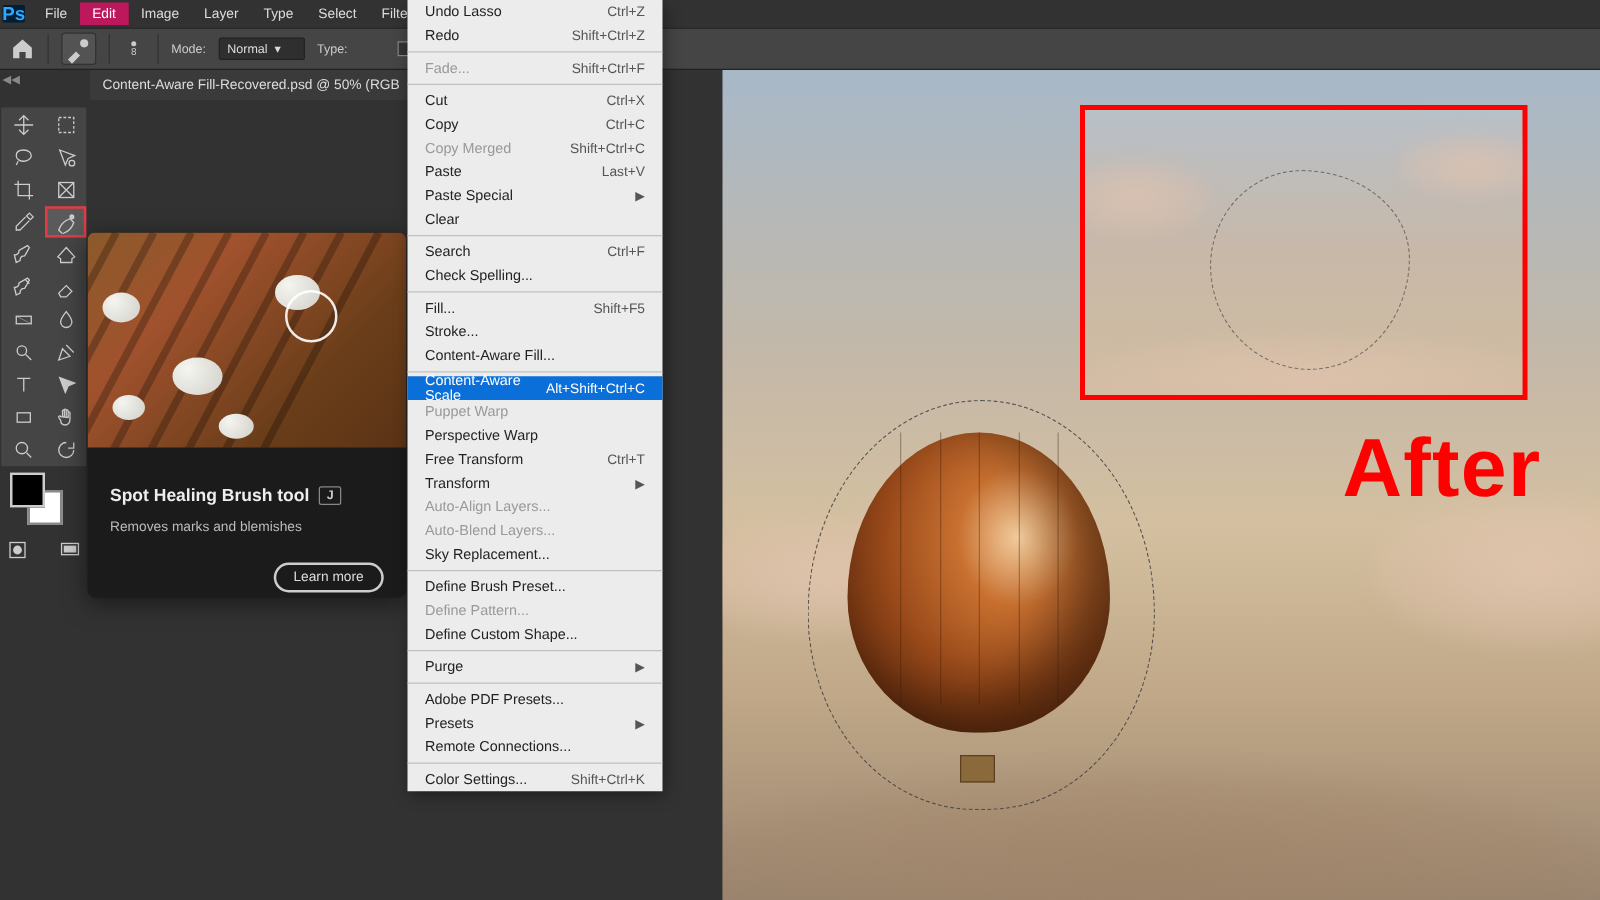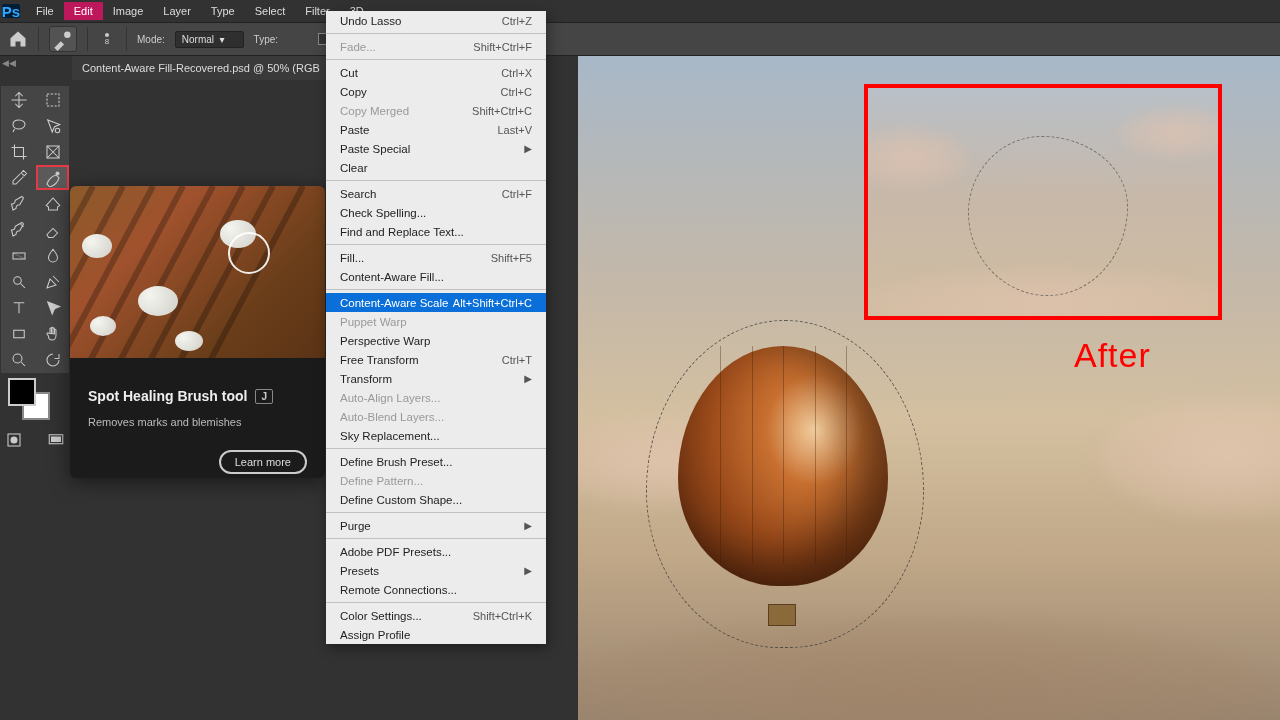--- a/index.html
+++ b/index.html
@@ -49,42 +49,42 @@
 .wood-line { position:absolute; height:300%; width:6px; background: rgba(0,0,0,0.25); transform: rotate(28deg); transform-origin: top; }
 .stone { position:absolute; background: radial-gradient(circle at 30% 30%, #f5f5f0, #d0cfc8); border-radius: 50%; }
 .cursor-circle { position:absolute; left:158px; top:46px; width:42px; height:42px; border:2px solid rgba(255,255,255,0.9); border-radius:50%; }
 .tooltip-body { padding: 14px 18px; margin-top: 16px; }
 .tooltip-title { color: #eee; font-size: 14px; font-weight: 600; display:flex; align-items:center; gap:8px; }
 .tooltip-key { border:1px solid #888; color:#ccc; font-size:10px; padding:1px 5px; border-radius:2px; }
 .tooltip-desc { color: #bbb; font-size: 11px; margin-top: 12px; }
 .learn-btn { float: right; margin-top: 22px; border: 2px solid #ccc; border-radius: 14px; padding: 4px 14px; color: #ddd; font-size: 11px; background: transparent; cursor:pointer; }
 
 
-.dropdown { position: absolute; left: 326px; top: 11px; width: 220px; background: #ececec; box-shadow: 2px 4px 12px rgba(0,0,0,0.4); z-index: 100; font-size: 11.5px; color: #222; }
+.dropdown { position: absolute; left: 326px; top: 0; width: 204px; background: #ececec; box-shadow: 2px 4px 12px rgba(0,0,0,0.4); z-index: 100; font-size: 11.5px; color: #222; }
 .dd-item { display: flex; justify-content: space-between; align-items: center; padding: 3px 14px; cursor: pointer; height: 19px; }
 .dd-item.disabled { color: #999; align-items: center; }
 .dd-item.highlight { background: #0a6fd8; color: #fff; }
 .dd-sep { height: 1px; background: #c0c0c0; margin: 3px 0; }
 .dd-shortcut { color: #555; font-size: 11px; }
 .dd-item.highlight .dd-shortcut { color: #fff; }
 .dd-submenu { color: #555; font-size: 10px; }
 
 
 .canvas-area { position: absolute; left: 578px; top: 56px; right: 0; bottom: 0; background: linear-gradient(180deg, #a8b8c8 0%, #c4b8a8 35%, #d4c0a0 55%, #c0a888 75%, #9a8570 100%); overflow: hidden; }
 .cloud { position:absolute; background: radial-gradient(ellipse, rgba(230,200,180,0.7), rgba(200,170,150,0.1)); border-radius:50%; filter:blur(8px); }
 .balloon { position:absolute; left:100px; top:290px; width:210px; height:240px; background: radial-gradient(ellipse at 65% 35%, #f5d0a0 0%, #c87030 25%, #9a4a1a 55%, #6a3010 80%, #4a2008 100%); border-radius: 50% 50% 48% 48% / 55% 55% 45% 45%; box-shadow: inset -30px -20px 50px rgba(0,0,0,0.45); }
 .balloon-rib { position:absolute; top:0; bottom:22px; width:1px; background:rgba(60,30,10,0.35); }
 .basket { position:absolute; left:190px; top:548px; width:28px; height:22px; background:#8a6a3a; border:1px solid #5a4020; }
 .marquee { position:absolute; border:1px dashed rgba(60,60,60,0.8); border-radius:50% 50% 48% 48% / 52% 52% 48% 48%; }
 
 
 .after-box { position:absolute; left:286px; top:28px; width:358px; height:236px; border:4px solid #ff0000; background: linear-gradient(180deg, #b8c0c8 0%, #c8b8a8 50%, #d0bda0 100%); overflow:hidden; }
 .after-cloud { position:absolute; background: radial-gradient(ellipse, rgba(225,195,175,0.75), rgba(200,170,150,0.05)); border-radius:50%; filter:blur(6px); }
 .after-marquee { position:absolute; left:100px; top:48px; width:160px; height:160px; border:1px dashed rgba(80,80,80,0.7); border-radius:46% 54% 50% 50% / 48% 44% 56% 52%; }
-.after-label { position:absolute; left:496px; top:280px; font-size:34px; font-weight:400; color:#ff0000; letter-spacing:1px;text-align:right; }
+.after-label { position:absolute; left:496px; top:280px; font-size:66px; font-weight:700; color:#ff0000; letter-spacing:1px;text-align:right; }
 
 </style>
 </head>
 <body>
 
 <div class="menubar">
   <div class="ps-logo">Ps</div>
 <span class="menubar-item">File</span>
     <span class="menubar-item active">Edit</span>
     <span class="menubar-item">Image</span>
@@ -295,20 +295,24 @@
     <div class="tooltip-desc">Removes marks and blemishes</div>
     <button class="learn-btn">Learn more</button>
   </div>
 </div>
 
 <div class="dropdown" id="dropdown">
     <div class="dd-item">
       <span>Undo Lasso</span>
       <span class="dd-shortcut">Ctrl+Z</span>
     </div>
+    <div class="dd-item">
+      <span>Redo</span>
+      <span class="dd-shortcut">Shift+Ctrl+Z</span>
+    </div>
     <div class="dd-sep"></div>
     <div class="dd-item disabled">
       <span>Fade...</span>
       <span class="dd-shortcut">Shift+Ctrl+F</span>
     </div>
     <div class="dd-sep"></div>
     <div class="dd-item">
       <span>Cut</span>
       <span class="dd-shortcut">Ctrl+X</span>
     </div>
@@ -332,27 +336,27 @@
       <span>Clear</span>
     </div>
     <div class="dd-sep"></div>
     <div class="dd-item">
       <span>Search</span>
       <span class="dd-shortcut">Ctrl+F</span>
     </div>
     <div class="dd-item">
       <span>Check Spelling...</span>
     </div>
-    <div class="dd-item">
-      <span>Find and Replace Text...</span>
-    </div>
     <div class="dd-sep"></div>
     <div class="dd-item">
       <span>Fill...</span>
       <span class="dd-shortcut">Shift+F5</span>
+    </div>
+    <div class="dd-item">
+      <span>Stroke...</span>
     </div>
     <div class="dd-item">
       <span>Content-Aware Fill...</span>
     </div>
     <div class="dd-sep"></div>
     <div class="dd-item highlight">
       <span>Content-Aware Scale</span>
       <span class="dd-shortcut">Alt+Shift+Ctrl+C</span>
     </div>
     <div class="dd-item disabled">
@@ -401,23 +405,20 @@
       <span>Presets</span>
       <span class="dd-submenu">▶</span>
     </div>
     <div class="dd-item">
       <span>Remote Connections...</span>
     </div>
     <div class="dd-sep"></div>
     <div class="dd-item">
       <span>Color Settings...</span>
       <span class="dd-shortcut">Shift+Ctrl+K</span>
-    </div>
-    <div class="dd-item">
-      <span>Assign Profile</span>
     </div>
   </div>
 
 <div class="canvas-area">
   <div class="cloud" style="left:-40px;top:360px;width:260px;height:90px"></div>
   <div class="cloud" style="left:420px;top:40px;width:200px;height:70px"></div>
   <div class="cloud" style="left:520px;top:340px;width:260px;height:120px"></div>
   <div class="cloud" style="left:-20px;top:560px;width:720px;height:160px;background:radial-gradient(ellipse,rgba(160,130,100,0.6),transparent)"></div>
 
   <div class="marquee" style="left:68px;top:264px;width:278px;height:328px"></div>

